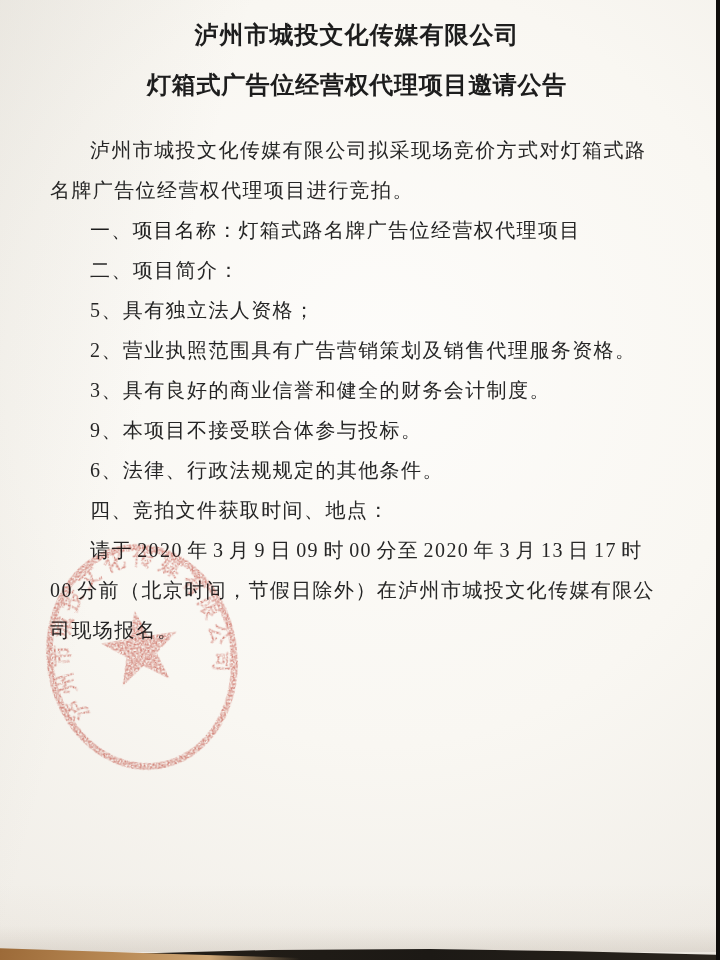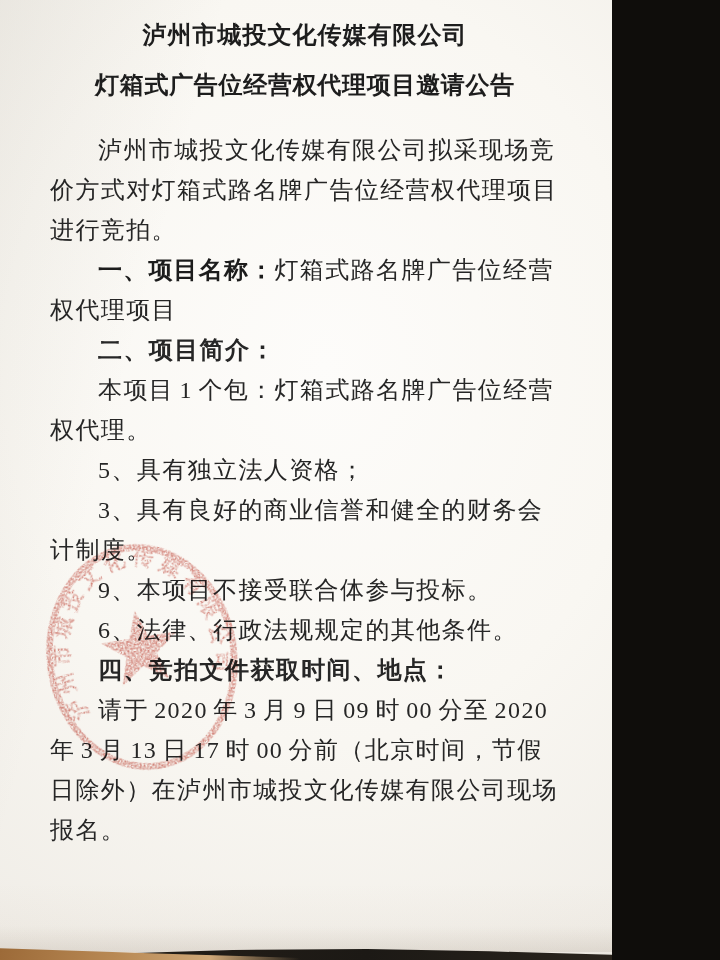--- a/index.html
+++ b/index.html
@@ -1,18 +1,18 @@
 <!DOCTYPE html>
 <html><head>
 <meta charset="utf-8">
 <style>
   html,body{margin:0;padding:0;}
   body{width:720px;height:960px;overflow:hidden;background:#0f0d0b;}
   .page{
-    position:relative;width:612px;height:960px;overflow:hidden;
+    position:relative;width:716px;height:960px;overflow:hidden;
     background:
       radial-gradient(95% 72% at 53% 38%, #fdfcfa 0%, #f9f7f2 55%, #f0ede7 100%);
     font-family:"Liberation Serif","DejaVu Serif",serif;
     color:#242424;
   }
   .page::before{
     content:"";position:absolute;inset:0;pointer-events:none;
     background:linear-gradient(105deg, rgba(178,172,160,0.16) 0%, rgba(178,172,160,0) 26%),
                linear-gradient(0deg, rgba(190,170,150,0.10) 0%, rgba(190,170,150,0) 8%);
   }
@@ -22,28 +22,28 @@
   }
   h1.title{
     margin:0 0 21px 0;
     font-size:24px;line-height:29px;
     font-weight:bold;text-align:center;
     letter-spacing:1px;color:#1d1d1d;
     font-family:"Liberation Serif","DejaVu Serif",serif;
   }
   h1.title.second{margin-bottom:30px;letter-spacing:0.7px;}
   p.body{
-    margin:0;font-size:24px;line-height:40px;
+    margin:0;font-size:20px;line-height:40px;
     letter-spacing:1.4px;word-spacing:-2px;
     text-indent:2em;color:#262626;
     text-align:left;
   }
   .hei{
     font-family:"Liberation Sans","DejaVu Sans",sans-serif;
-    font-weight:700;color:#1c1c1c;letter-spacing:1.2px;
+    font-weight:400;color:#1c1c1c;letter-spacing:1.2px;
   }
   
   .seal{
     position:absolute;left:38px;top:536px;width:208px;height:242px;
     z-index:2;opacity:0.58;mix-blend-mode:multiply;pointer-events:none;
   }
   
   .edge-dark{
     position:absolute;left:0;right:0;bottom:0;height:14px;z-index:3;
     background:linear-gradient(to right,#3a2c1d 0%, #221d17 30%, #1c1915 60%, #2a241d 100%);
@@ -68,23 +68,23 @@
   <div class="doc">
 
     <h1 class="title">泸州市城投文化传媒有限公司</h1>
     <h1 class="title second">灯箱式广告位经营权代理项目邀请公告</h1>
 
     <p class="body">泸州市城投文化传媒有限公司拟采现场竞价方式对灯箱式路名牌广告位经营权代理项目进行竞拍。</p>
 
     <p class="body"><span class="hei">一、项目名称：</span><span>灯箱式路名牌广告位经营权代理项目</span></p>
 
     <p class="body hei">二、项目简介：</p>
-    <p class="body">本项目 1 个包：灯箱式路名牌广告位经营权代理。</p>
 
     <p class="body">5、具有独立法人资格；</p>
+    <p class="body">2、营业执照范围具有广告营销策划及销售代理服务资格。</p>
     <p class="body">3、具有良好的商业信誉和健全的财务会计制度。</p>
     <p class="body">9、本项目不接受联合体参与投标。</p>
     <p class="body">6、法律、行政法规规定的其他条件。</p>
 
     <p class="body hei">四、竞拍文件获取时间、地点：</p>
     <p class="body">请于 2020 年 3 月 9 日 09 时 00 分至 2020 年 3 月 13 日 17 时 00 分前（北京时间，节假日除外）在泸州市城投文化传媒有限公司现场报名。</p>
 
   </div>
 
   <svg class="seal" viewBox="0 0 208 242" xmlns="http://www.w3.org/2000/svg" aria-hidden="true">

